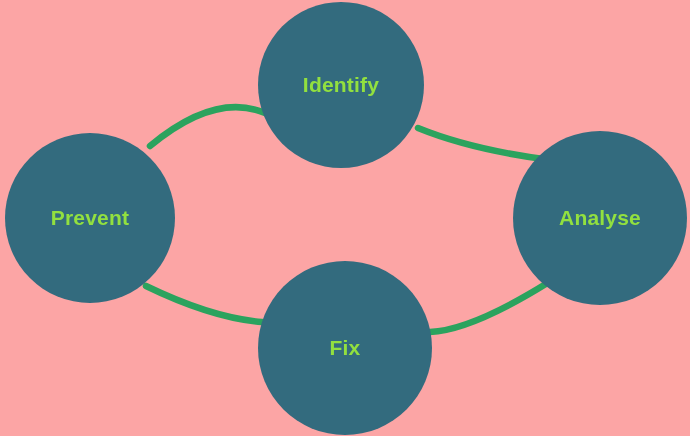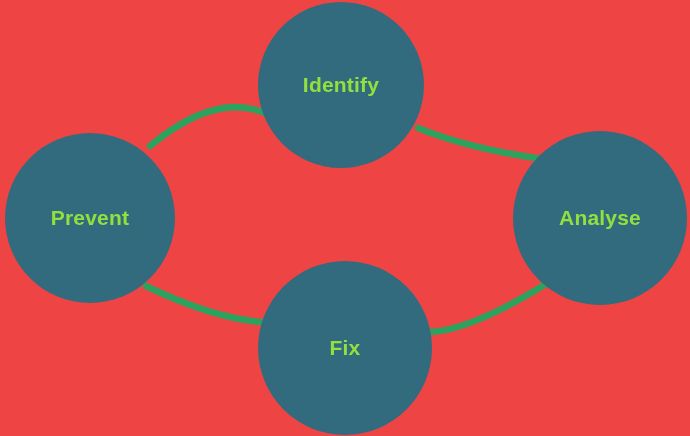--- a/index.html
+++ b/index.html
@@ -47,21 +47,21 @@
     font-weight: bold;
     font-size: 21px;
     text-anchor: middle;
     dominant-baseline: middle;
     letter-spacing: 0.2px;
   }
 </style>
 </head>
 <body style="background: rgb(0, 0, 0);">
 
-<div id="diagram-root" style="background: #ef4444;">
+<div id="diagram-root" style="background: #fca5a5;">
 
   <svg id="cycle-svg" viewBox="0 0 690 436" xmlns="http://www.w3.org/2000/svg">
 
     <g>
       <path class="connector-path" stroke="#2ba35e" d="M 150,146 Q 215,92 265,113"></path>
       <path class="connector-path" stroke="#2ba35e" d="M 418,128 Q 472,150 551,160"></path>
       <path class="connector-path" stroke="#2ba35e" d="M 549,282 Q 472,330 430,332"></path>
       <path class="connector-path" stroke="#2ba35e" d="M 262,322 Q 212,318 146,286"></path>
     </g>
 

